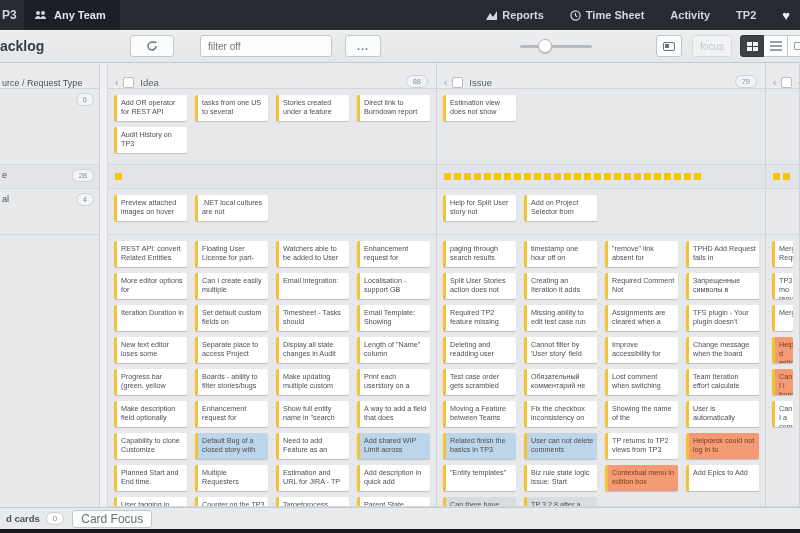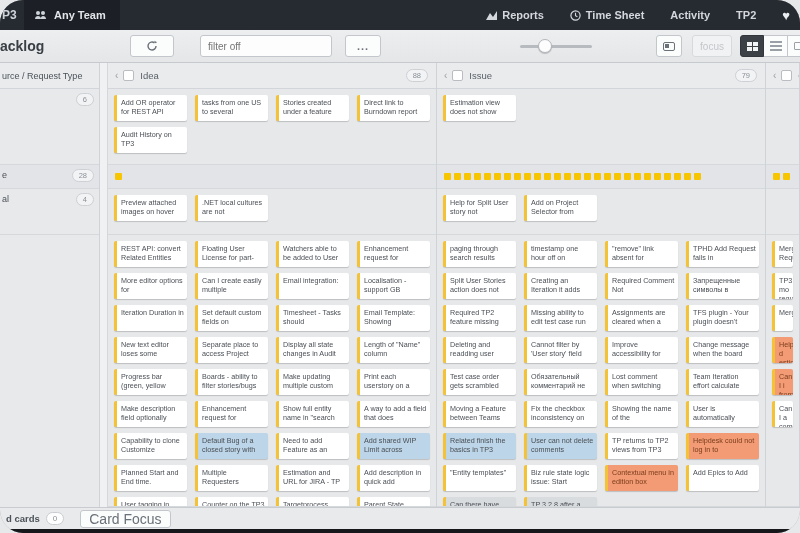--- a/index.html
+++ b/index.html
@@ -1,17 +1,17 @@
 <!DOCTYPE html>
 <html><head>
 <meta charset="utf-8">
 <style>
   * { margin:0; padding:0; box-sizing:border-box; }
   html,body { width:800px; height:533px; overflow:hidden; font-family:"Liberation Sans", sans-serif; background:#e6e8ea; }
-  #stage { position:relative; width:800px; height:533px; overflow:hidden; background:#a3a3a3;border-radius:23px; }
+  #stage { position:relative; width:800px; height:533px; overflow:hidden; background:#a3a3a3; }
 
   
   .topbar { position:absolute; top:0; left:0; width:800px; height:30px; background:#262a31; color:#dfe3e8; }
   .brand { position:absolute; left:2px; top:8px; font-size:12px; font-weight:bold; color:#cfd4da; }
   .team-chip { position:absolute; left:24px; top:0; height:30px; padding:0 14px 0 10px; background:#1c2026; display:flex; align-items:center; gap:6px; font-size:11px; font-weight:bold; color:#e2e6ea; }
   .nav { position:absolute; right:10px; top:0; height:30px; display:flex; align-items:center; gap:26px; font-size:11px; font-weight:bold; color:#d4d8dd; }
   .nav .item { display:flex; align-items:center; gap:5px; cursor:pointer; }
   .heart { color:#eceff2; font-size:13px; }
 
   
@@ -38,21 +38,21 @@
   .lines-ico { display:flex; flex-direction:column; gap:2px; }
   .lines-ico i { width:12px; height:2px; background:#9aa0a6; }
   .rect-ico { width:12px; height:8px; border:1.5px solid #9aa0a6; border-radius:1px; }
 
   
   .board { position:absolute; top:63px; left:0; width:800px; bottom:26px; display:flex; overflow:hidden; }
   .sidebar { width:100px; flex:none; display:flex; flex-direction:column; border-right:1px solid #cfd2d6; background:#e7e9eb; }
   .gutter { width:8px; flex:none; background:#f0f1f3; border-right:1px solid #d5d8db; }
   .column { width:329px; flex:none; display:flex; flex-direction:column; border-right:1px solid #cfd2d6; background:#e6e8ea; overflow:hidden; }
   .column:last-child { flex:1; width:auto; }
-  .hd { height:26px; flex:none; display:flex; align-items:center; background:#e9ebed; border-bottom:1px solid #d2d5d9; font-size:9.5px; color:#5a6067; }
+  .hd { height:26px; flex:none; display:flex; align-items:flex-end; background:#e9ebed; border-bottom:1px solid #d2d5d9; font-size:9.5px; color:#5a6067; }
   .sidebar .hd { padding-left:2px; font-size:9px; color:#4c5258; }
   .chev { color:#9aa0a6; font-size:10px; margin:0 5px 0 7px; }
   .cbox { width:11px; height:11px; background:#ffffff; border:1px solid #b9bdc2; border-radius:2px; margin-right:6px; flex:none; }
   .count-pill { margin-left:auto; margin-right:8px; background:#f2f3f4; border:1px solid #cdd0d4; color:#8a9097; border-radius:8px; font-size:7.5px; padding:1px 6px; }
   .lane { position:relative; border-bottom:1px solid #d6d9dc; overflow:hidden; }
   .ln0 { height:76px; }
   .ln1 { height:24px; background:#e2e4e7; }
   .ln2 { height:46px; }
   .ln3 { flex:1; }
   .cards { display:flex; flex-wrap:wrap; padding:3px 2px; }
@@ -63,21 +63,21 @@
   .dots { display:flex; align-items:center; height:100%; padding:0 7px; gap:3px; }
   .dot { width:7px; height:7px; background:#f7c600; border-radius:1px; flex:none; cursor:pointer; }
   .lane-label-row { position:relative; height:100%; }
   .lane-label { position:absolute; left:2px; top:5px; font-size:9px; color:#4c5258; }
   .lane-count { position:absolute; right:5px; top:4px; background:#f2f3f4; border:1px solid #cdd0d4; color:#8a9097; border-radius:8px; font-size:7.5px; padding:1px 6px; }
 
   
   .footer { position:absolute; left:0; bottom:4px; width:800px; height:22px; background:#e9eaec; border-top:1px solid #c8cbcf; display:flex; align-items:center; }
   .footer-label { font-size:9.5px; font-weight:bold; color:#4c5258; margin-left:6px; }
   .footer-pill { margin-left:6px; background:#fdfdfd; border:1px solid #c9ccd0; border-radius:8px; font-size:8px; color:#8a9097; padding:1px 6px; }
-  .footer-btn { margin-left:16px; height:17px; font-size:14px; padding:8px 8px; }
+  .footer-btn { margin-left:8px; height:17px; font-size:12px; padding:8px 8px; }
   .bottom-strip { position:absolute; left:0; bottom:0; width:800px; height:4px; background:#15171a; }
 
   svg { display:block; }
 </style>
 </head>
 <body>
 
 <div id="stage">
 
   <div class="topbar">

